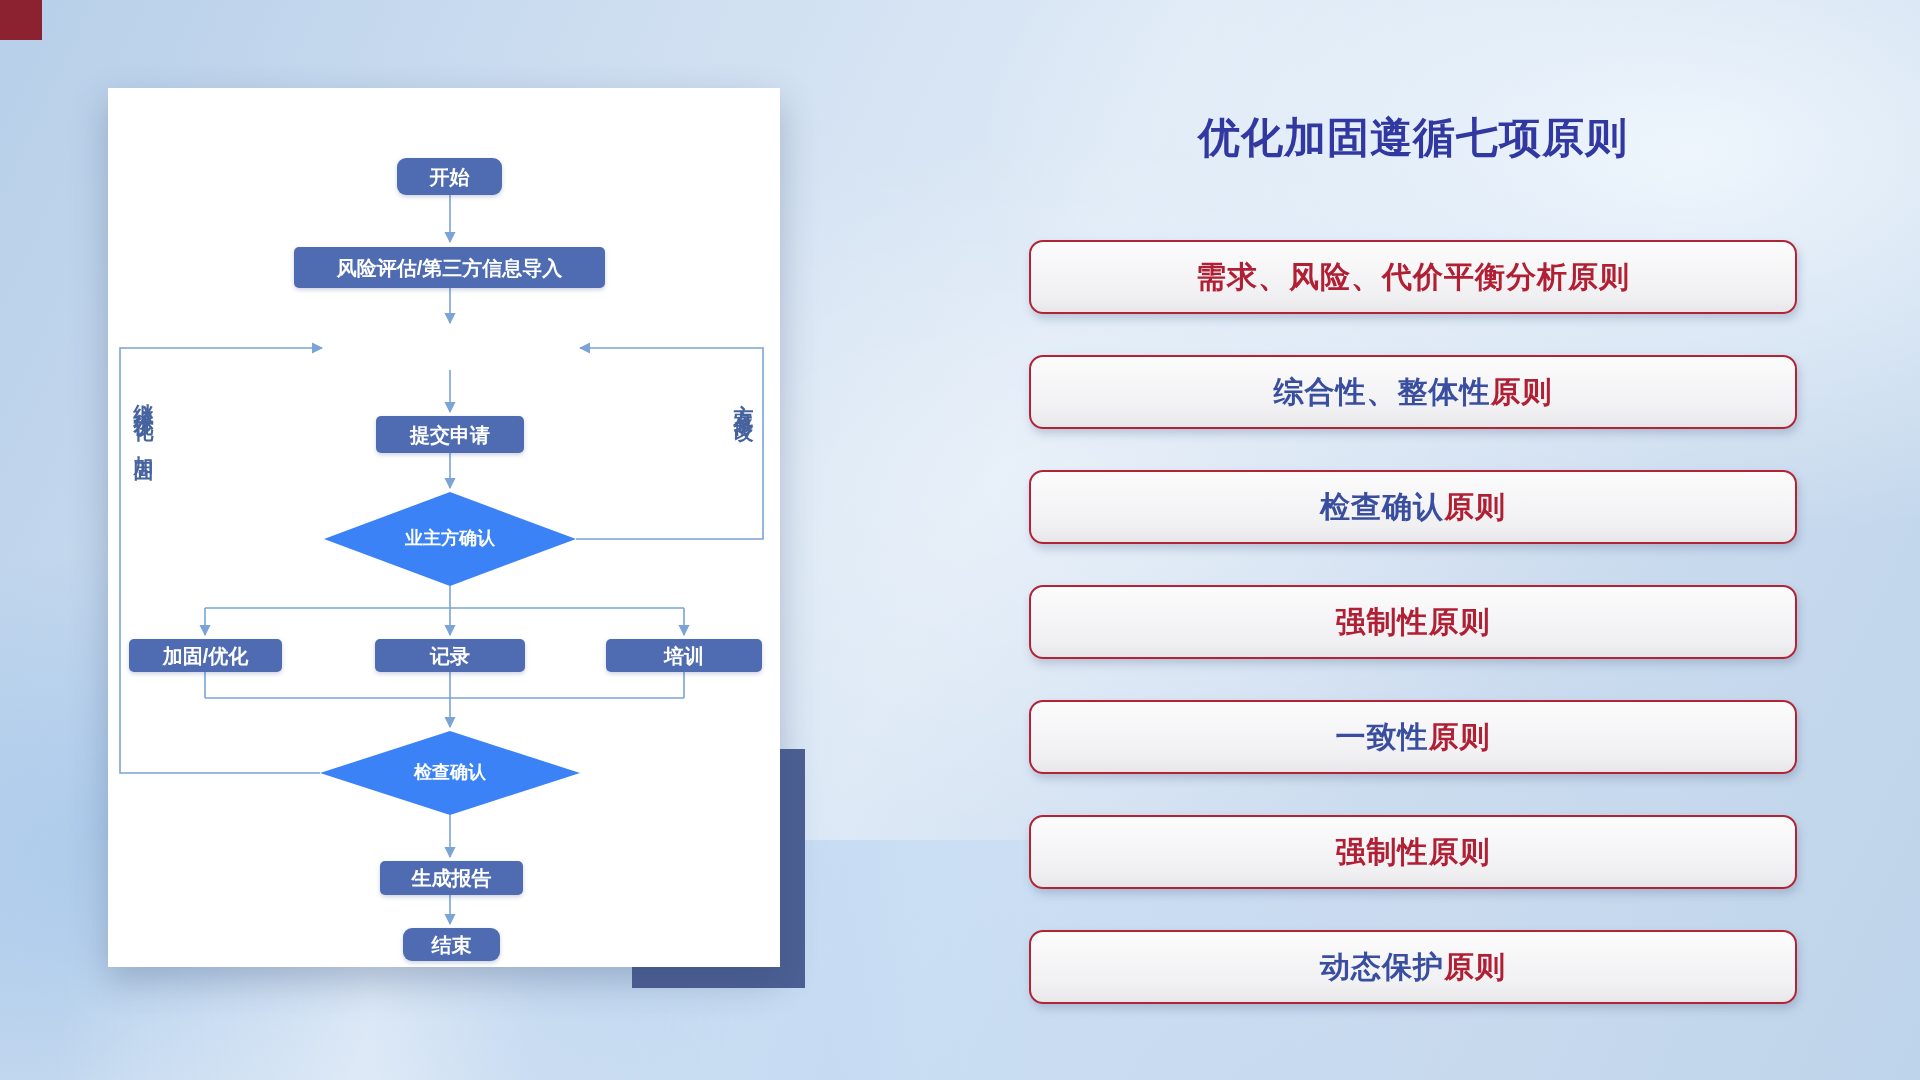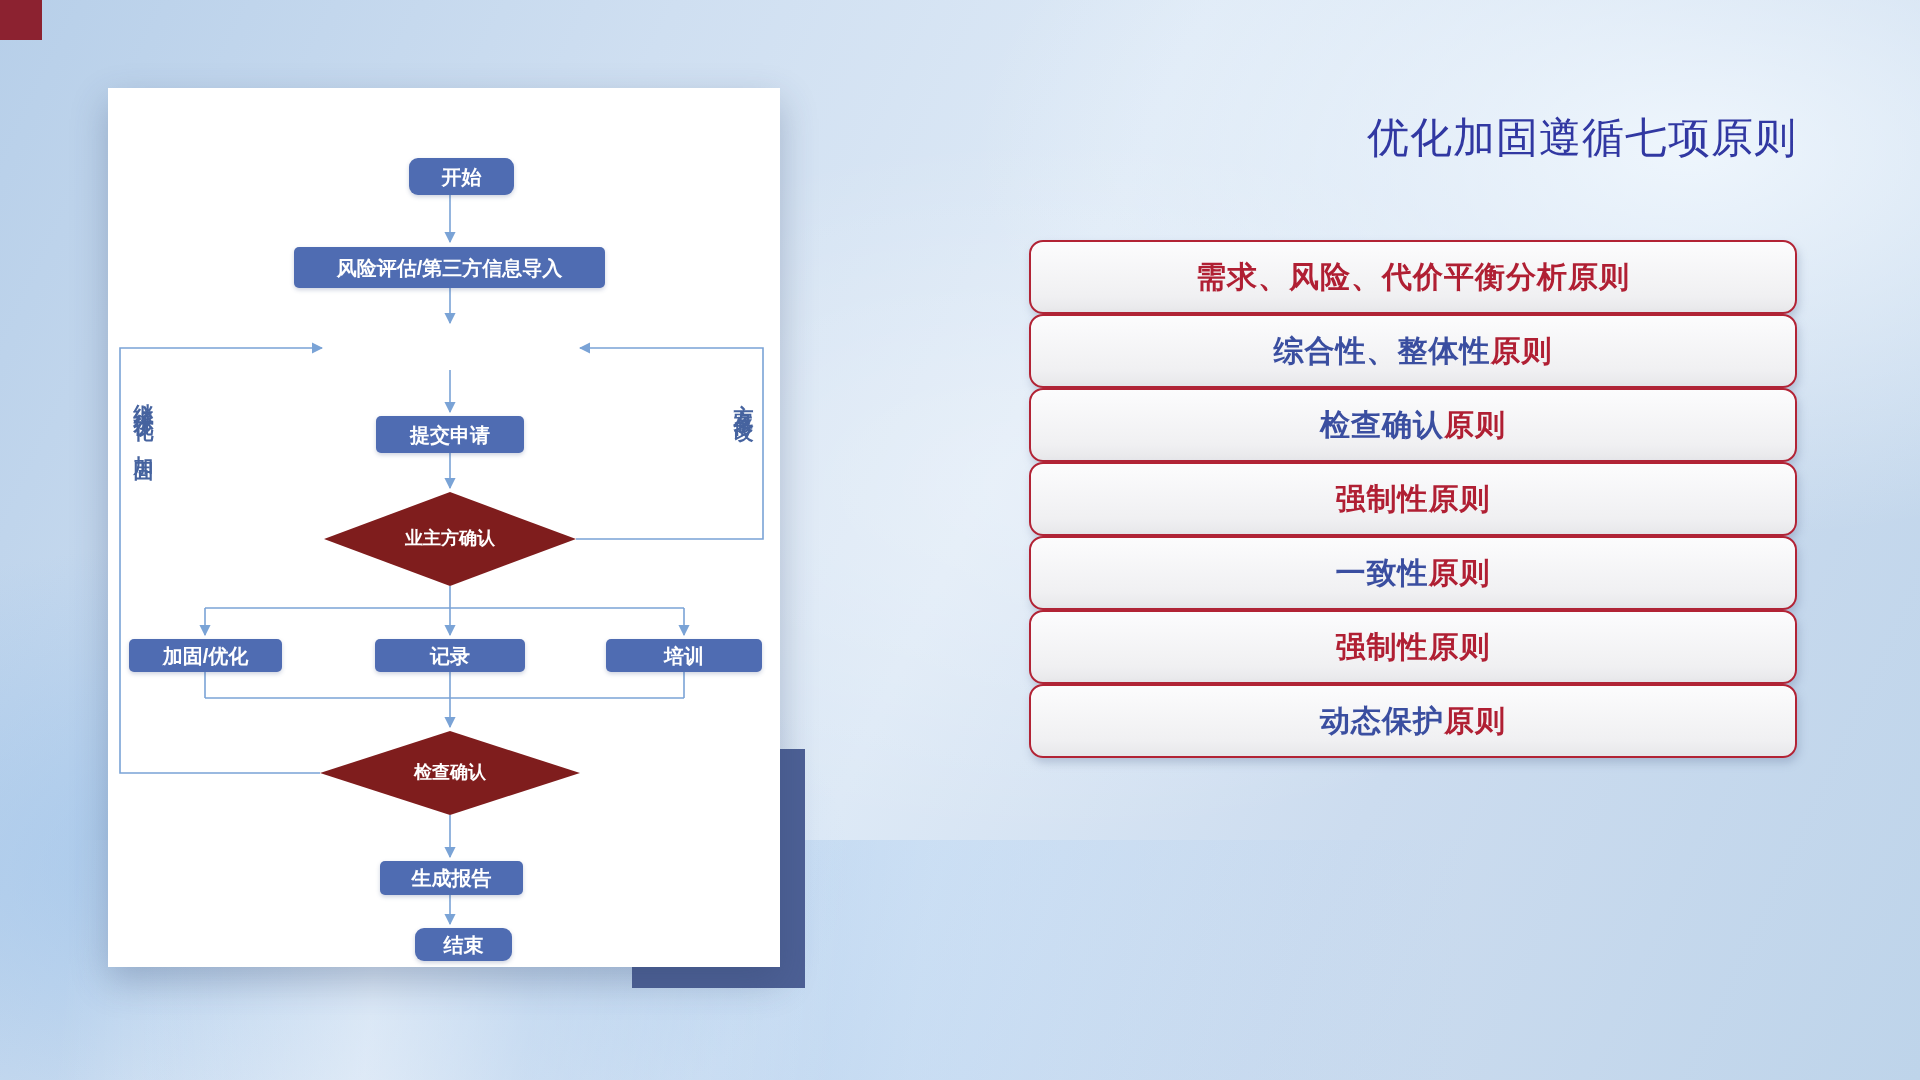--- a/index.html
+++ b/index.html
@@ -26,39 +26,39 @@
     position:absolute;left:108px;top:88px;width:672px;height:879px;background:#ffffff;
     box-shadow:0 14px 34px rgba(50,70,110,.30);
   }
   .connectors{position:absolute;left:0;top:0;width:672px;height:879px;}
   .node{
     position:absolute;display:flex;align-items:center;justify-content:center;
     background:#4f6cb2;color:#ffffff;font-weight:700;font-size:20px;
     border-radius:5px;box-shadow:0 2px 4px rgba(60,80,130,.25);
     text-align:center;line-height:1.1;
   }
-  .node.pill{border-radius:9px;margin-left:12px;}
+  .node.pill{border-radius:9px;}
   .node.diamond{
-    background:#7f1d1d;border-radius:0;box-shadow:none;font-size:18px;
+    background:#3b82f6;border-radius:0;box-shadow:none;font-size:18px;
     clip-path:polygon(50% 0%,100% 50%,50% 100%,0% 50%);
     text-align:right;
   }
   .vlabel{
     position:absolute;writing-mode:vertical-rl;text-orientation:upright;
     color:#46639f;font-weight:700;font-size:20px;letter-spacing:6px;line-height:1;
   }
 
   
   .title{
     position:absolute;left:1029px;top:110px;width:768px;height:52px;
-    text-align:right;font-size:42px;font-weight:400;color:#3138a2;letter-spacing:1px;
+    text-align:center;font-size:42px;font-weight:700;color:#3138a2;letter-spacing:1px;
   }
   .principles{
     position:absolute;left:1029px;top:240px;width:768px;
-    display:flex;flex-direction:column;
+    display:flex;flex-direction:column;gap:41px;
   }
   .principle{
     height:70px;border-radius:14px;
     background:linear-gradient(180deg,#fcfcfd 0%,#f0f0f2 78%,#e7e7ea 100%);
     border:2px solid #b22335;
     box-shadow:2px 5px 8px rgba(110,125,160,.35);
     display:flex;align-items:center;justify-content:center;
     font-size:30px;font-weight:600;letter-spacing:1px;
   }
   .tone-red{color:#b01f33;}

